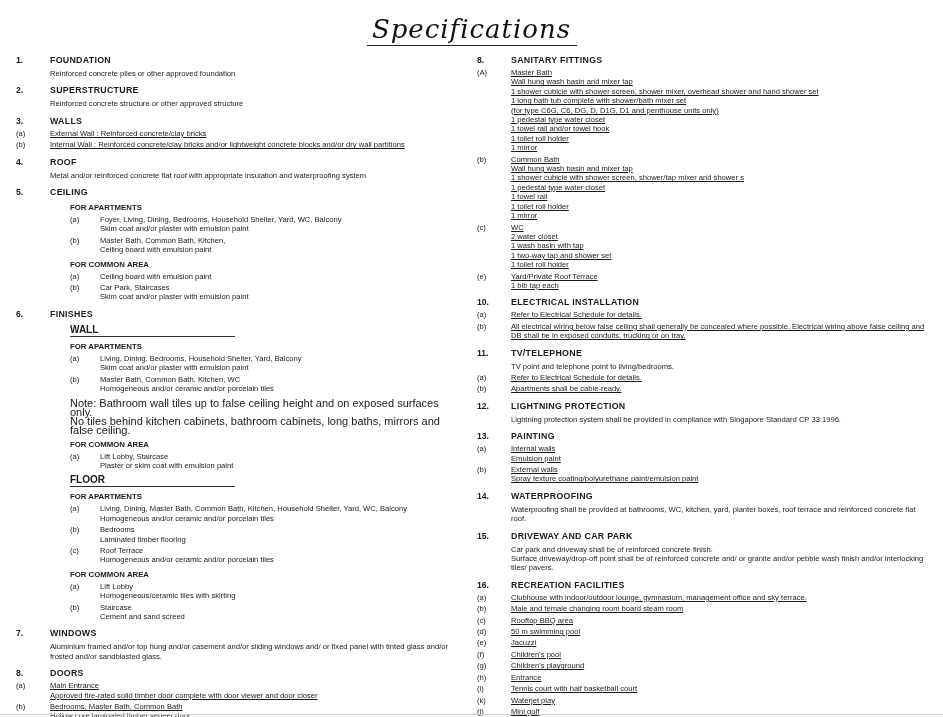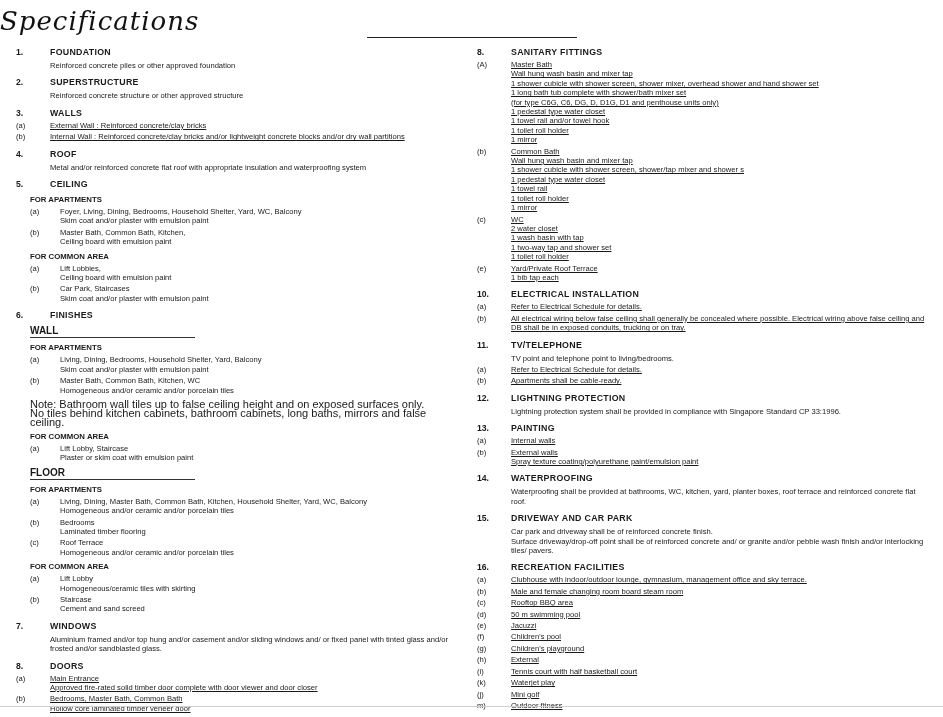--- a/index.html
+++ b/index.html
@@ -5,27 +5,28 @@
   html,body{margin:0;padding:0;}
   body{
     width:943px;height:717px;
     background:#ffffff;
     font-family:"Liberation Sans", sans-serif;
     color:#1a1a1a;
     overflow:hidden;
   }
   .page{position:relative;width:943px;height:717px;box-sizing:border-box;}
   .title{
-    text-align:left;
+    text-align:center;
     font-family:"DejaVu Serif", serif;
     font-style:italic;
     font-size:26px;
     letter-spacing:1px;
     padding-top:6px;
     color:#111;
+    margin-top:8px;
   }
   .title-underline{
     width:210px;height:1px;background:#222;margin:1px auto 0 auto;
   }
   .cols{
     position:absolute;
     top:40px;left:0;right:0;
     display:flex;
     gap:0px;
   }
@@ -67,21 +68,21 @@
   }
   .sub .num{
     width:34px;flex:0 0 34px;
     font-size:7.6px;line-height:9.4px;
   }
   .sub .txt{
     flex:1 1 auto;font-size:7.6px;line-height:9.4px;text-decoration:underline;
   }
 
   
-  .inner{margin-left:14px;}
+  .inner{margin-left:54px;}
   .inner .grouphead{
     font-weight:bold;font-size:7.8px;line-height:10px;margin-top:5px;
   }
   .inner .ruled{
     font-weight:bold;font-size:10px;line-height:10px;margin-top:5px;
     border-bottom:1px solid #333;
     padding-bottom:1px;
     width:165px;
   }
   .inner .row{
@@ -172,21 +173,20 @@
             <div class="lbl">(b)</div>
             <div class="val">
               <div>Master Bath, Common Bath, Kitchen,</div>
               <div>Ceiling board with emulsion paint</div>
             </div>
           </div>
           <div class="grouphead">FOR COMMON AREA</div>
           <div class="row">
             <div class="lbl">(a)</div>
             <div class="val">
-              <div>Lift Lobbies,</div>
               <div>Ceiling board with emulsion paint</div>
             </div>
           </div>
           <div class="row">
             <div class="lbl">(b)</div>
             <div class="val">
               <div>Car Park, Staircases</div>
               <div>Skim coat and/or plaster with emulsion paint</div>
             </div>
           </div>
@@ -403,20 +403,21 @@
         <div class="sec">
           <div class="num">13.</div>
           <div class="body">
             <div class="head">PAINTING</div>
           </div>
         </div>
         <div class="sub">
           <div class="num">(a)</div>
           <div class="txt">
             <div>Internal walls</div>
+            <div>Emulsion paint</div>
           </div>
         </div>
         <div class="sub">
           <div class="num">(b)</div>
           <div class="txt">
             <div>External walls</div>
             <div>Spray texture coating/polyurethane paint/emulsion paint</div>
           </div>
         </div>
         <div class="sec">
@@ -482,21 +483,21 @@
         </div>
         <div class="sub">
           <div class="num">(g)</div>
           <div class="txt">
             <div>Children's playground</div>
           </div>
         </div>
         <div class="sub">
           <div class="num">(h)</div>
           <div class="txt">
-            <div>External</div>
+            <div>Entrance</div>
           </div>
         </div>
         <div class="sub">
           <div class="num">(i)</div>
           <div class="txt">
             <div>Tennis court with half basketball court</div>
           </div>
         </div>
         <div class="sub">
           <div class="num">(k)</div>

